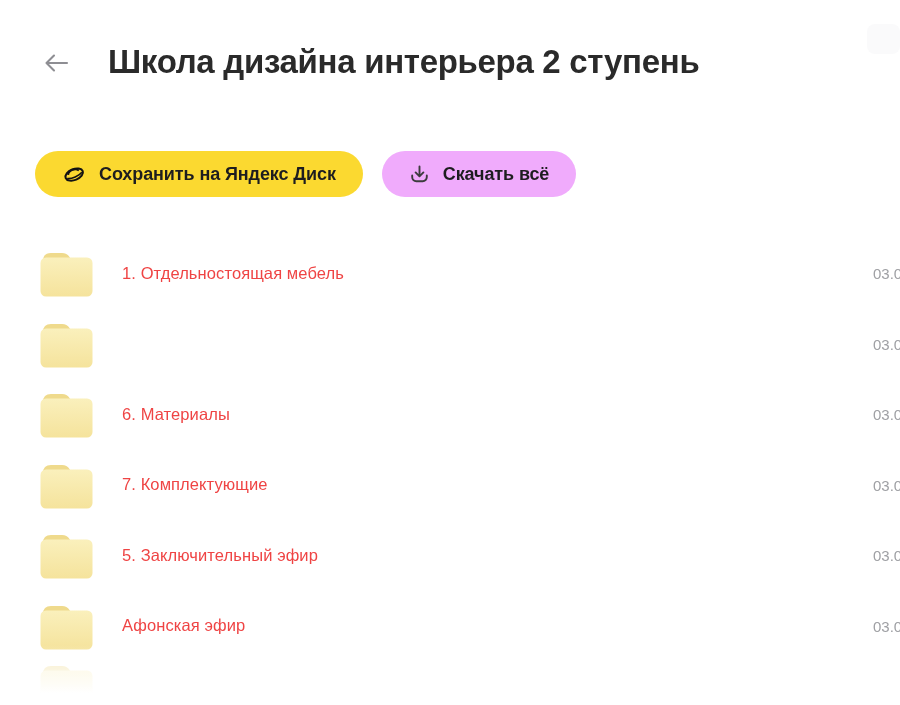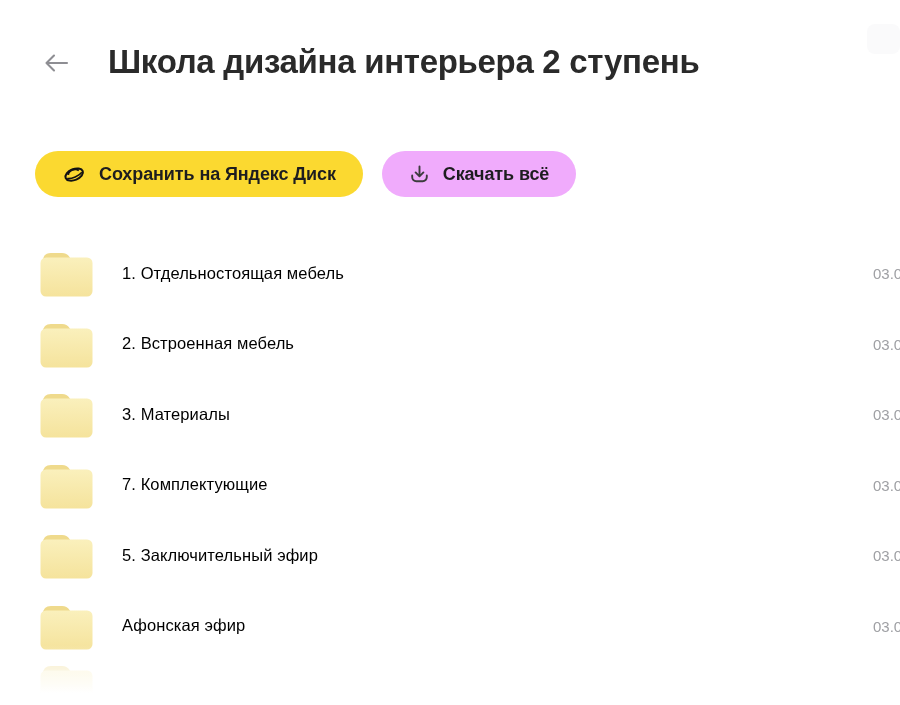--- a/index.html
+++ b/index.html
@@ -44,21 +44,21 @@
   
   .file-list { position:absolute; left:0; top:238px; width:900px; }
   .row {
     position:relative; height:70.5px;
     display:flex; align-items:center;
     cursor:pointer;
   }
   .folder-wrap { margin-left:38px; width:57px; height:50px; flex:0 0 auto; }
   .row-label {
     margin-left:27px;
-    font-size:16.5px; color:#000000; letter-spacing:0.1px;
+    font-size:16.5px; color:#ef4444; letter-spacing:0.1px;
   }
   .row-date {
     position:absolute; left:873px; top:50%;
     transform:translateY(-50%);
     font-size:15px; color:#9fa0a4; white-space:nowrap;
   }
   
   .ghost-row {
     position:absolute; left:38px; top:661px;
     width:57px; height:50px; opacity:0.55;
@@ -142,31 +142,30 @@
       <span class="row-label">1. Отдельностоящая мебель</span>
       <span class="row-date">03.0</span>
     </div>
 
     <div class="row">
       <span class="folder-wrap">
         <svg width="57" height="50" viewBox="0 0 57 50">
             <use href="#folderShape"></use>
           </svg>
       </span>
-      <span class="row-label">2. Встроенная мебель</span>
-      <span class="row-date">03.0</span>
-    </div>
-
-    <div class="row">
-      <span class="folder-wrap">
-        <svg width="57" height="50" viewBox="0 0 57 50">
-            <use href="#folderShape"></use>
-          </svg>
-      </span>
-      <span class="row-label">3. Материалы</span>
+      <span class="row-date">03.0</span>
+    </div>
+
+    <div class="row">
+      <span class="folder-wrap">
+        <svg width="57" height="50" viewBox="0 0 57 50">
+            <use href="#folderShape"></use>
+          </svg>
+      </span>
+      <span class="row-label">6. Материалы</span>
       <span class="row-date">03.0</span>
     </div>
 
     <div class="row">
       <span class="folder-wrap">
         <svg width="57" height="50" viewBox="0 0 57 50">
             <use href="#folderShape"></use>
           </svg>
       </span>
       <span class="row-label">7. Комплектующие</span>

